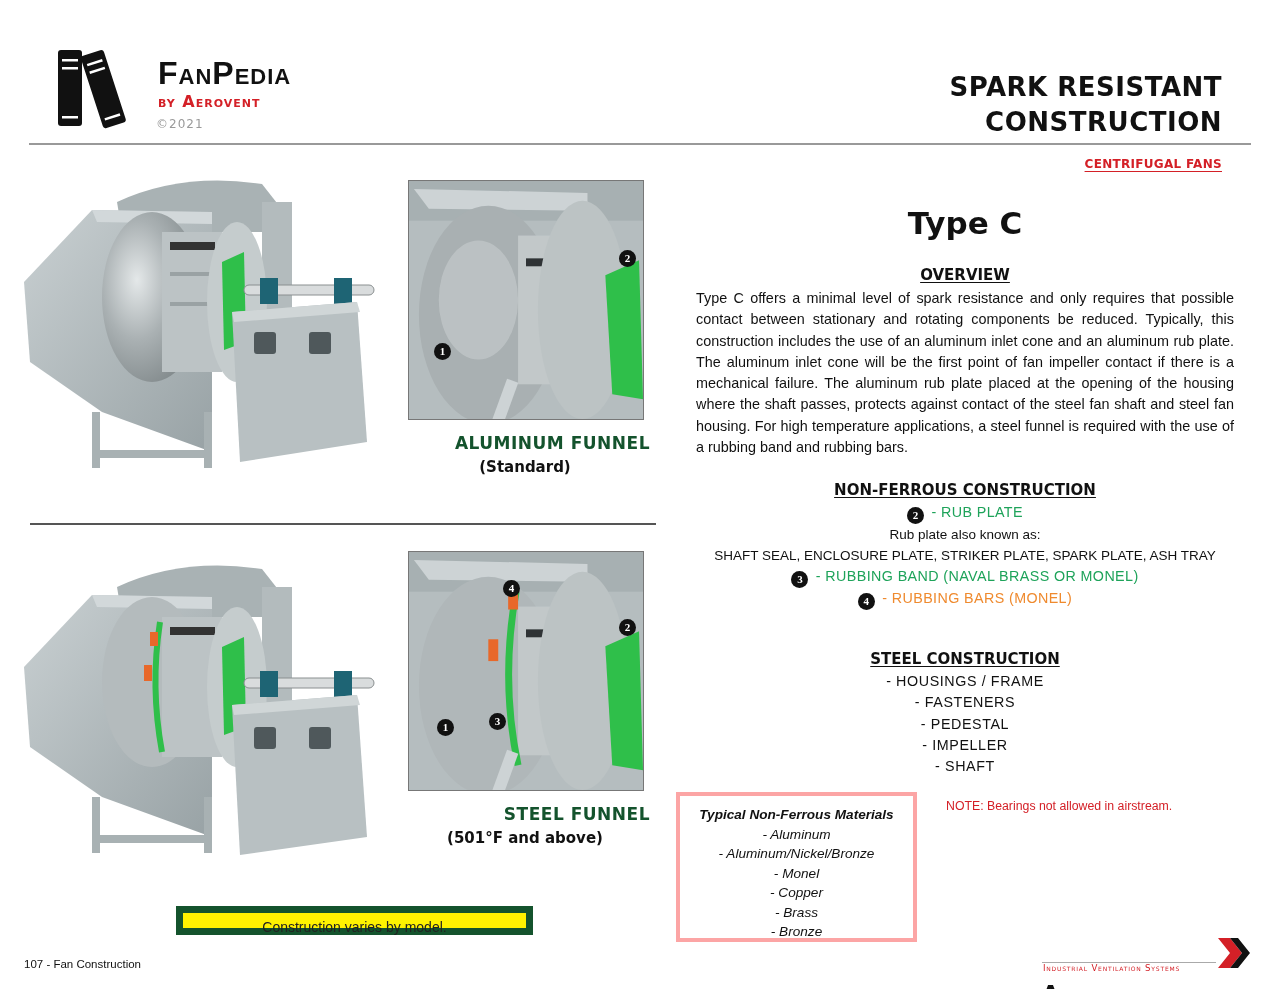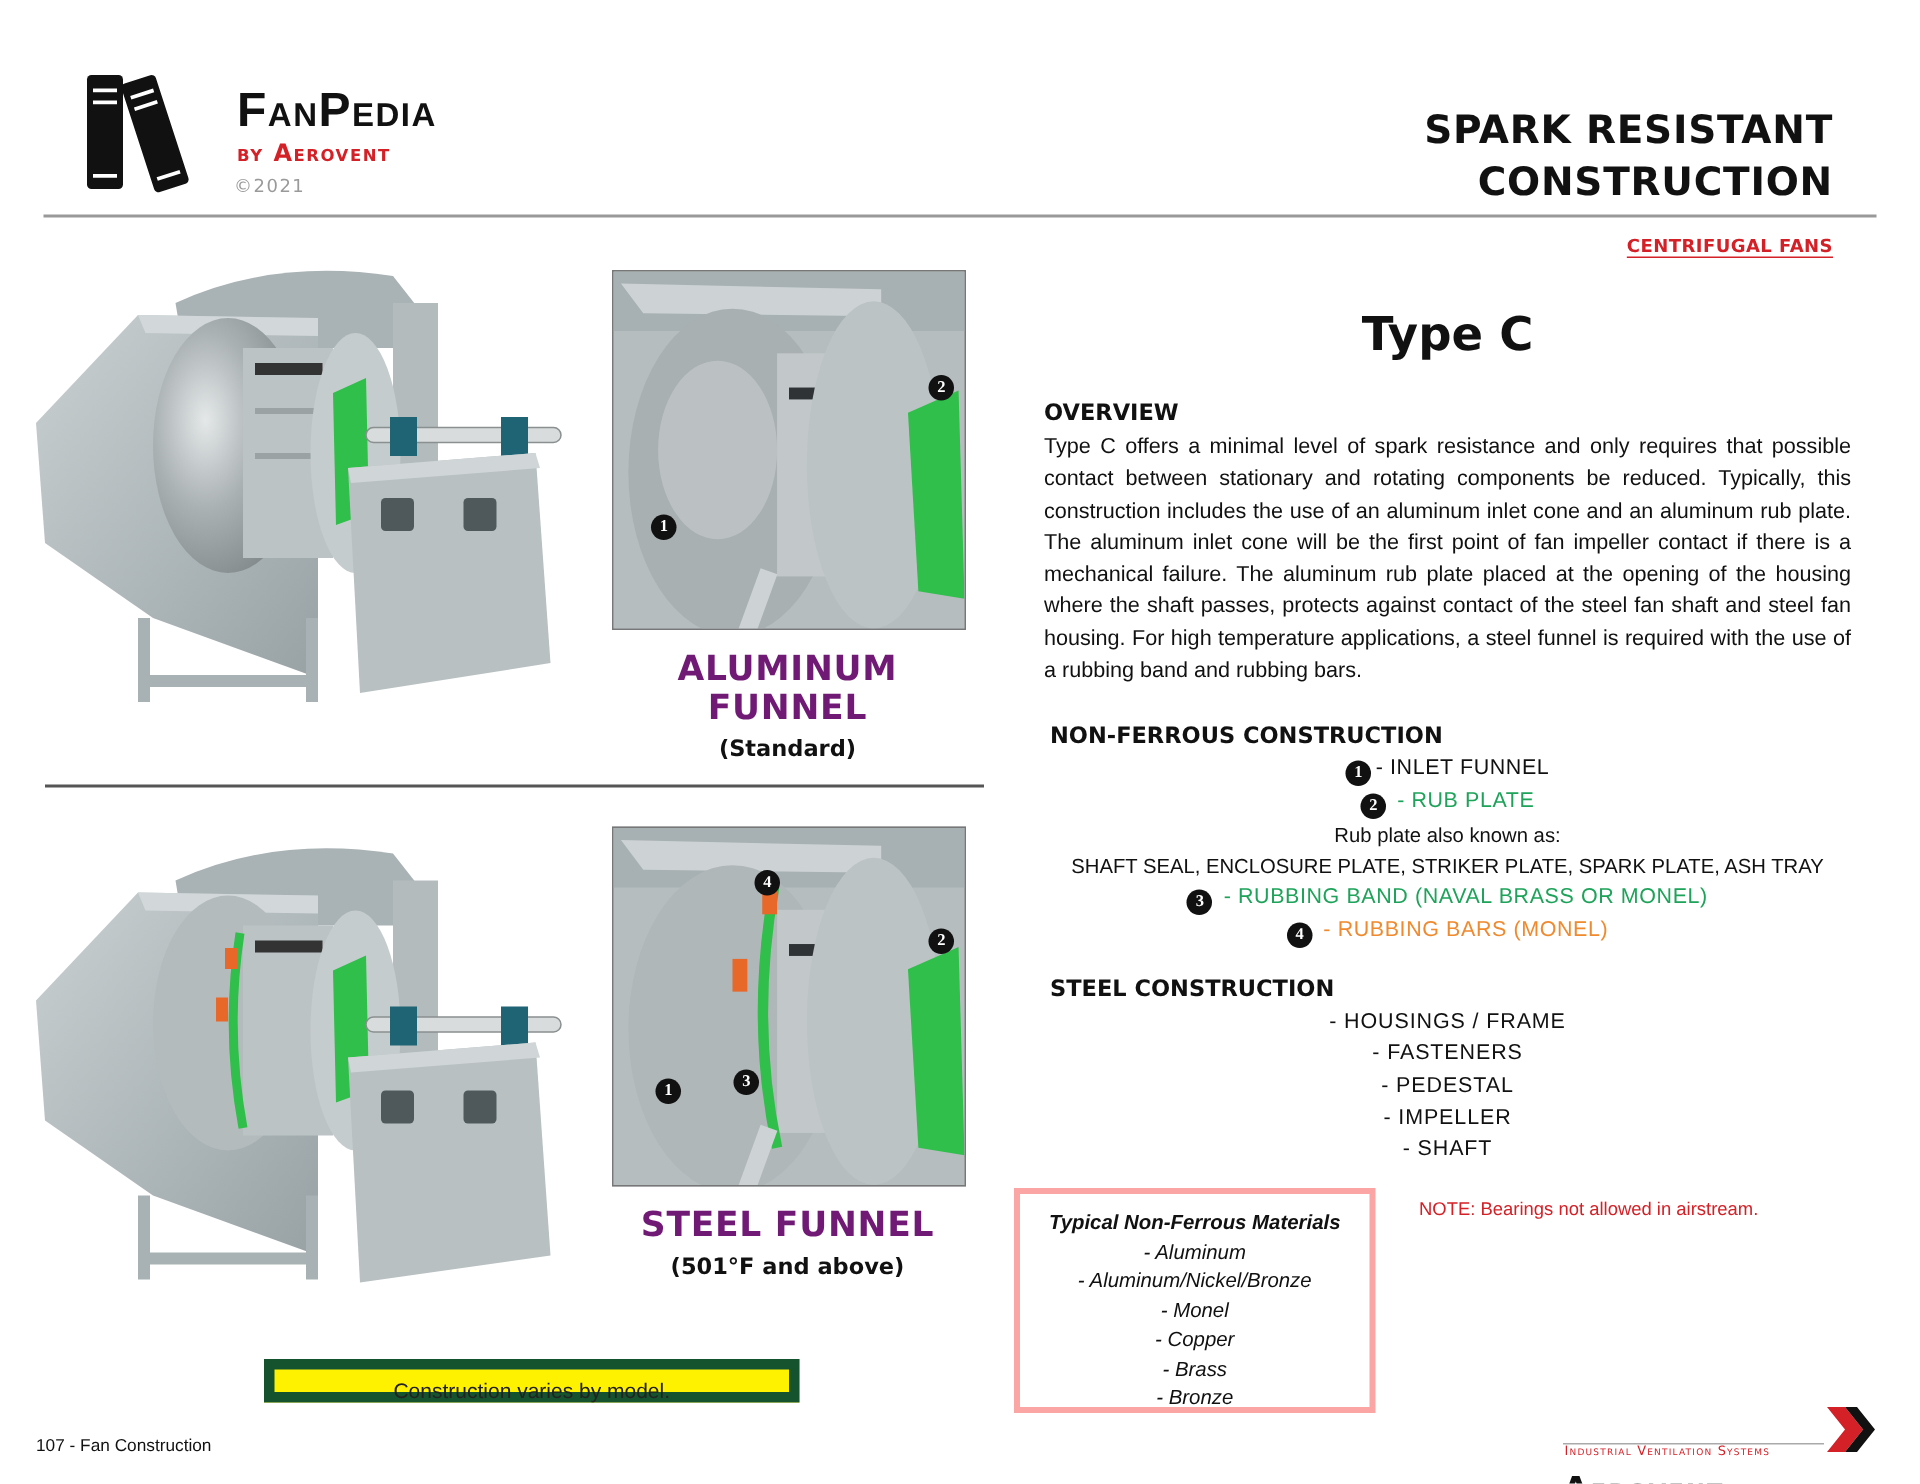--- a/index.html
+++ b/index.html
@@ -15,28 +15,28 @@
 
   .page-title { right: 58px; top: 70px; text-align: right; font-family: "DejaVu Sans", sans-serif; font-weight: bold; font-size: 26px; line-height: 35px; color: #111; letter-spacing: 0.5px; }
   .header-rule { left: 29px; top: 143px; width: 1222px; height: 2px; background: #999; }
   .section-label { right: 58px; top: 157px; font-family: "DejaVu Sans", sans-serif; font-weight: bold; font-size: 12px; color: #d42027; text-decoration: underline; text-underline-offset: 3px; letter-spacing: 0.3px; }
 
   
   .fan-img { width: 360px; height: 300px; }
   .fan-img svg, .detail-img svg { width: 100%; height: 100%; display: block; }
   .detail-img { width: 236px; height: 240px; border: 1px solid #777; overflow: hidden; background: #b9c0c1; }
   .caption { text-align: center; width: 250px; }
-  .caption-main { font-family: "DejaVu Sans", sans-serif; font-weight: bold; font-size: 23px; letter-spacing: 0.5px; color: #701a75; }
+  .caption-main { font-family: "DejaVu Sans", sans-serif; font-weight: bold; font-size: 17px; letter-spacing: 0.5px; color: #14532d; text-align: right; }
   .caption-sub { font-family: "DejaVu Sans", sans-serif; font-weight: bold; font-size: 15px; color: #111; margin-top: 5px; }
 
   .mid-rule { left: 30px; top: 523px; width: 626px; height: 2px; background: #555; }
 
   
   .type-heading { left: 860px; top: 205px; width: 210px; text-align: center; font-family: "DejaVu Sans", sans-serif; font-weight: bold; font-size: 31px; color: #111; }
-  .sec-head { font-family: "DejaVu Sans", sans-serif; font-weight: bold; font-size: 15px; text-underline-offset: 2px; color: #111; }
+  .sec-head { font-family: "DejaVu Sans", sans-serif; font-weight: bold; font-size: 15px; text-decoration: underline; text-underline-offset: 2px; color: #111; text-align: center; }
   .overview-head { left: 696px; top: 266px; width: 538px; }
   .overview-body { left: 696px; top: 288px; width: 538px; font-size: 14.4px; line-height: 21.3px; text-align: justify; color: #111; }
 
   .nf-head { left: 700px; top: 481px; width: 530px; }
   .nf-list { left: 690px; top: 502px; width: 550px; text-align: center; font-size: 14.3px; line-height: 21px; color: #111; letter-spacing: 0.4px; }
   .nf-list .row { display: block; white-space: nowrap; }
   .num { display: inline-block; width: 17px; height: 17px; border-radius: 50%; background: #111; color: #fff; font-family: "Liberation Serif", serif; font-weight: bold; font-size: 11px; line-height: 17px; text-align: center; vertical-align: -2px; margin-right: 3px; letter-spacing: 0; }
   .green { color: #1ea35a; }
   .orange { color: #ef8a2e; }
   .small-note { font-size: 13.5px; letter-spacing: 0; }
@@ -213,23 +213,20 @@
 </div>
 
 <div class="abs type-heading">Type C</div>
 
 <div class="abs sec-head overview-head">OVERVIEW</div>
 <div class="abs overview-body">Type C offers a minimal level of spark resistance and only requires that possible contact between stationary and rotating components be reduced. Typically, this construction includes the use of an aluminum inlet cone and an aluminum rub plate. The aluminum inlet cone will be the first point of fan impeller contact if there is a mechanical failure. The aluminum rub plate placed at the opening of the housing where the shaft passes, protects against contact of the steel fan shaft and steel fan housing. For high temperature applications, a steel funnel is required with the use of a rubbing band and rubbing bars.</div>
 
 <div class="abs sec-head nf-head">NON-FERROUS CONSTRUCTION</div>
 <div class="abs nf-list">
   <span class="row">
-    <span class="num">1</span><span>- </span><span>INLET FUNNEL</span>
-  </span>
-  <span class="row">
     <span class="num">2</span><span class="green"> - </span><span class="green">RUB PLATE</span>
   </span>
   <span class="row small-note">Rub plate also known as:</span>
   <span class="row small-note">SHAFT SEAL, ENCLOSURE PLATE, STRIKER PLATE, SPARK PLATE, ASH TRAY</span>
   <span class="row">
     <span class="num">3</span><span class="green"> - </span><span class="green">RUBBING BAND (NAVAL BRASS OR MONEL)</span>
   </span>
   <span class="row">
     <span class="num">4</span><span class="orange"> - </span><span class="orange">RUBBING BARS (MONEL)</span>
   </span>

